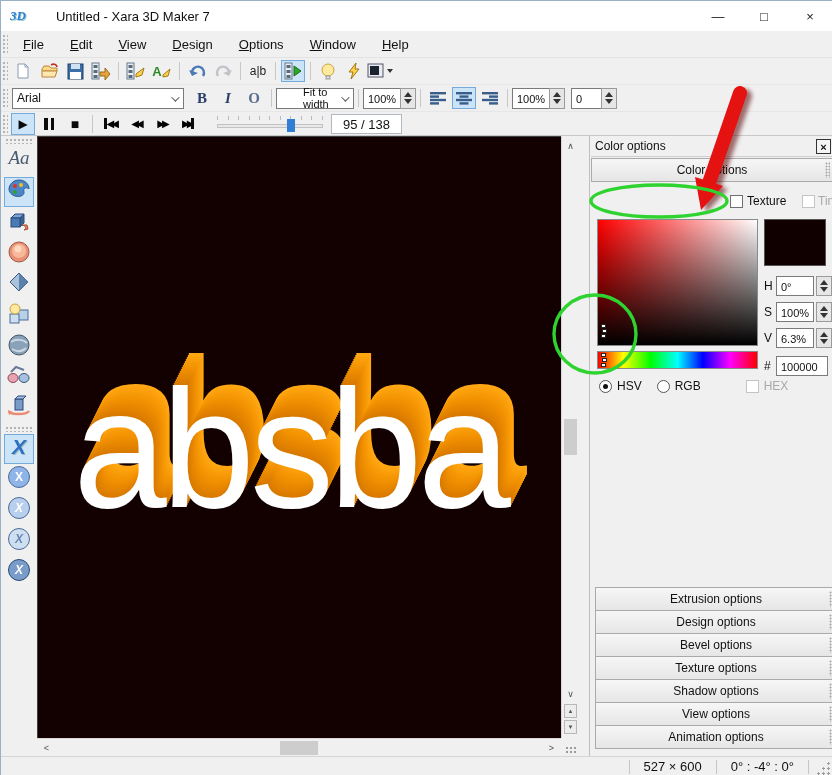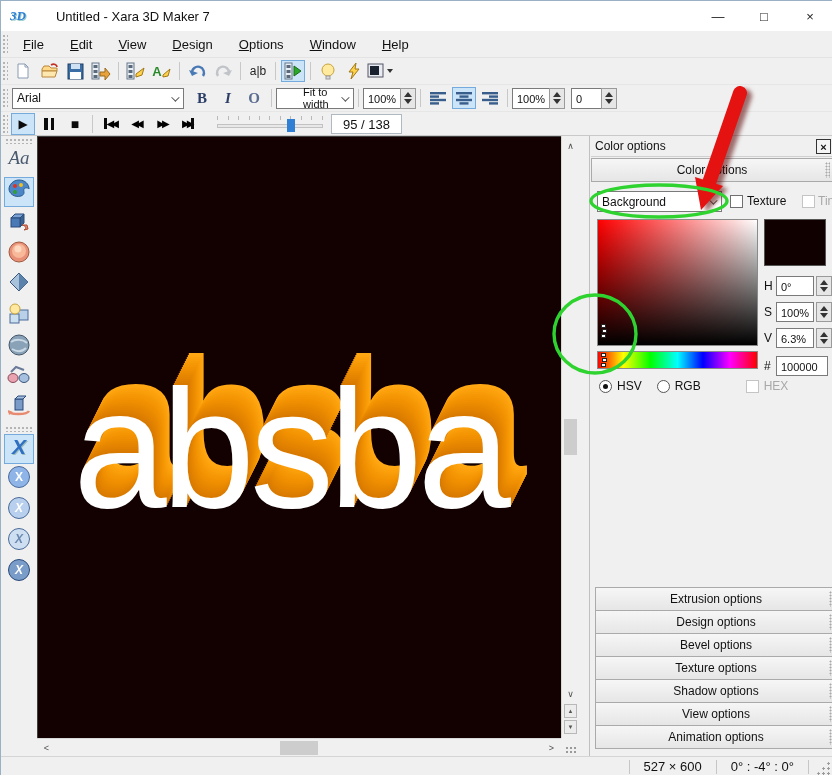--- a/index.html
+++ b/index.html
@@ -506,24 +506,20 @@
 
   <div id="divider"></div>
 
   <div id="panel">
     <div id="panel-title">
       <span>Color options</span>
       <div id="panel-close">×</div>
     </div>
     <div id="panel-header" class="bar-btn">Color options</div>
 
-    <div id="bg-combo" class="combo">
-      <span>Background</span>
-      <span class="chev"></span>
-    </div>
     <div id="texture-check">
       <span class="check"></span>
       <span class="lbl12">Texture</span>
     </div>
     <div id="tint-check">
       <span class="check dis"></span>
       <span class="lbl12 dis-lbl">Tint</span>
     </div>
 
     <div id="sv-square">

